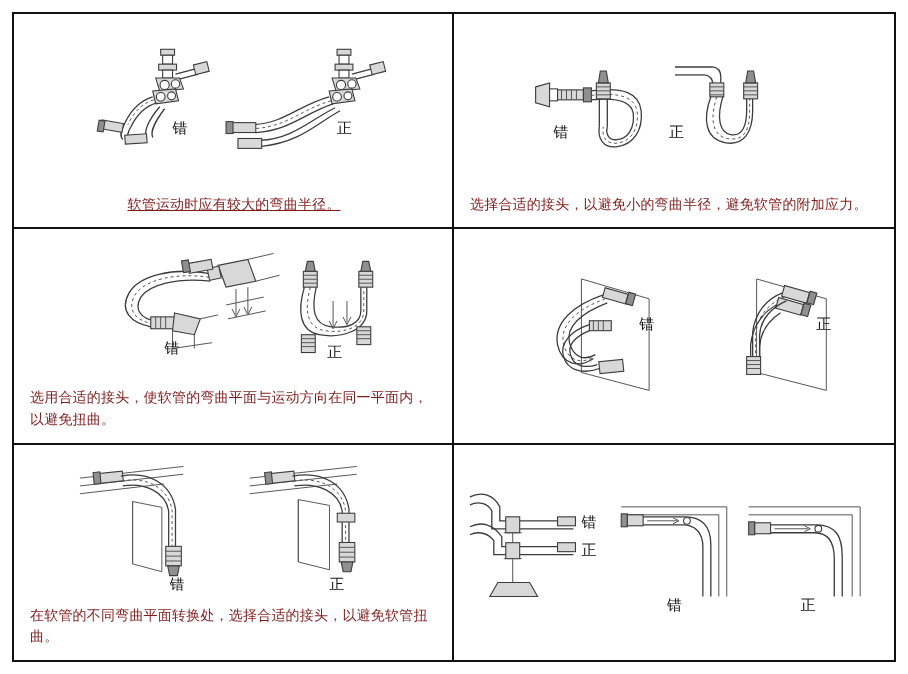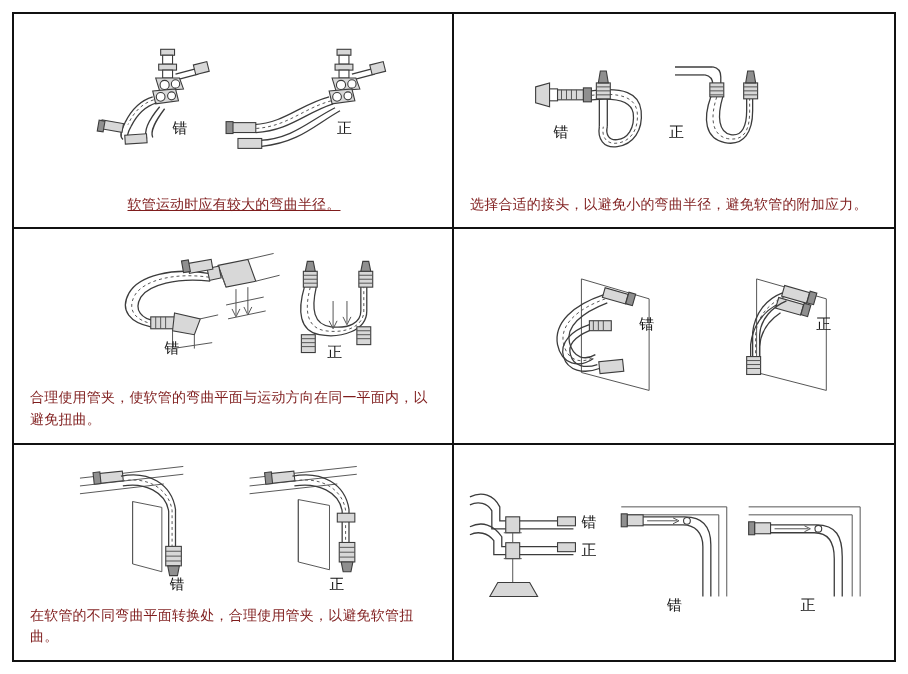--- a/index.html
+++ b/index.html
@@ -247,21 +247,21 @@
             <rect class="fl-grey" x="254" y="104" width="14" height="18"></rect>
             <path class="ln-thin" d="M254 108 L268 108 M254 112 L268 112 M254 116 L268 116"></path>
             <rect class="fl-grey" x="310" y="96" width="14" height="18"></rect>
             <path class="ln-thin" d="M310 100 L324 100 M310 104 L324 104 M310 108 L324 108"></path>
             <path class="ln-thin" d="M286 70 L286 96 M282 90 L286 98 L290 90"></path>
             <path class="ln-thin" d="M300 70 L300 92 M296 86 L300 94 L304 86"></path>
             <text class="lbl" x="280" y="126">正</text>
           </g>
         </svg>
       </div>
-      <div class="caption left">合理使用管夹，使软管的弯曲平面与运动方向在同一平面内，以避免扭曲。</div>
+      <div class="caption left">选用合适的接头，使软管的弯曲平面与运动方向在同一平面内，以避免扭曲。</div>
     </div>
 
     <div class="cell col2 row2">
       <div class="figure">
         <svg viewBox="0 0 442 150" preserveAspectRatio="xMidYMid meet">
 
           <g>
 
             <path class="ln-thin" d="M128 18 L196 38 L196 130"></path>
             <path class="ln-thin" d="M128 18 L128 112 L196 130"></path>
@@ -346,21 +346,21 @@
             <path class="ln-thin" d="M112 56 L144 62 L144 128 L112 120 Z"></path>
             <path class="ln-thin" d="M112 56 L112 120"></path>
 
             <rect class="fl-grey" x="154" y="100" width="16" height="20"></rect>
             <path class="ln-thin" d="M154 105 L170 105 M154 110 L170 110 M154 115 L170 115"></path>
             <path class="fl-dark" d="M156 120 L168 120 L166 130 L158 130 Z"></path>
             <text class="lbl" x="144" y="148">正</text>
           </g>
         </svg>
       </div>
-      <div class="caption left">在软管的不同弯曲平面转换处，合理使用管夹，以避免软管扭曲。</div>
+      <div class="caption left">在软管的不同弯曲平面转换处，选择合适的接头，以避免软管扭曲。</div>
     </div>
 
     <div class="cell col2 row3">
       <div class="figure">
         <svg viewBox="0 0 442 160" preserveAspectRatio="xMidYMid meet">
 
           <g>
 
             <path class="ln" d="M16 24 C28 18 40 22 46 34 L46 48 L120 48"></path>
             <path class="ln" d="M16 32 C24 28 34 30 38 38 L38 56 L120 56"></path>

